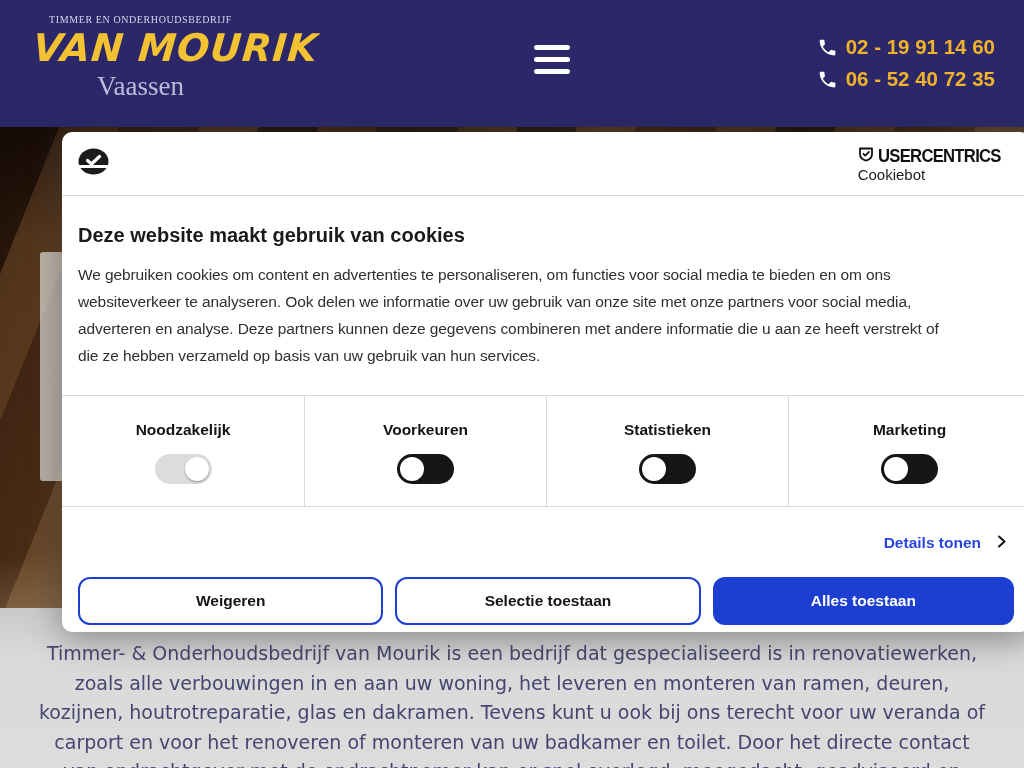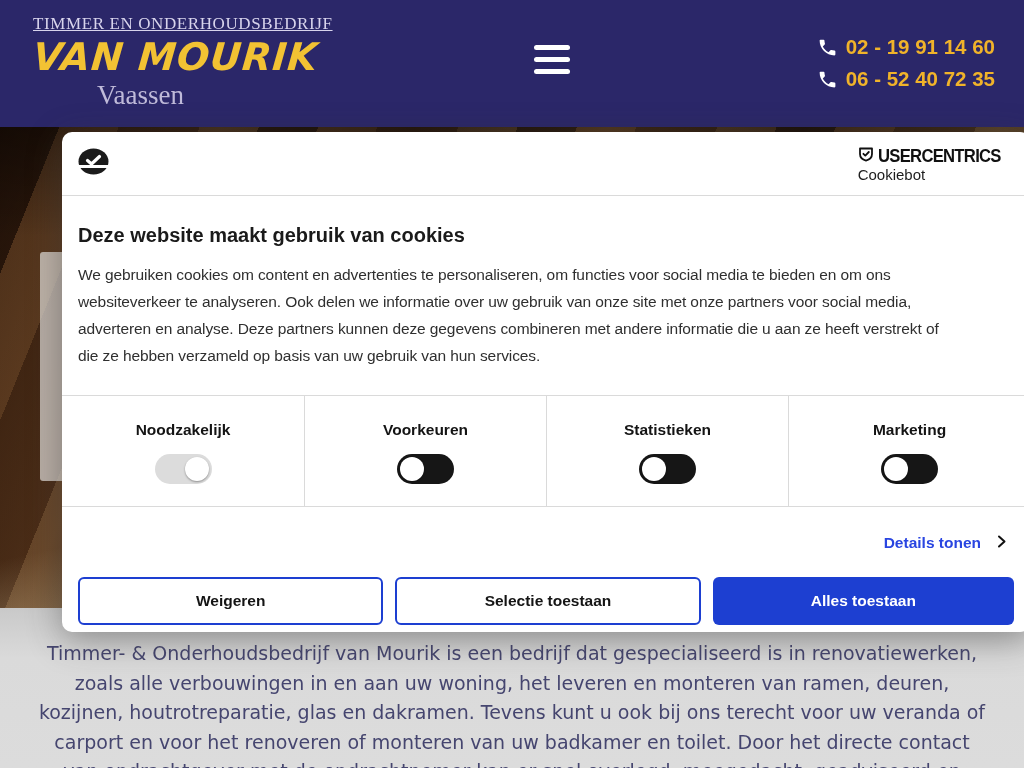--- a/index.html
+++ b/index.html
@@ -4,22 +4,22 @@
 <style>
   * { margin:0; padding:0; box-sizing:border-box; }
   html,body { width:1024px; height:768px; overflow:hidden; background:#d8d8d8;
               font-family:"Liberation Sans", sans-serif; }
   .page { position:relative; width:1024px; height:768px; overflow:hidden; }
 
   
   .site-header { position:absolute; top:0; left:0; width:100%; height:127px;
                  background:#2b2769; z-index:2; }
   .logo-block { position:absolute; left:33px; top:14px; width:215px; text-align:center; }
-  .logo-line1 { font-family:"Liberation Serif", serif; font-size:17px;
-                letter-spacing:0.6px; color:#d8d4ec; white-space:nowrap;text-decoration:underline; }
+  .logo-line1 { font-family:"Liberation Serif", serif; font-size:10px;
+                letter-spacing:0.6px; color:#d8d4ec; white-space:nowrap; }
   .logo-line2 { margin-top:3px; font-family:"DejaVu Sans", sans-serif;
                 font-weight:bold; font-style:italic; font-size:38px; line-height:1.1;
                 color:#f2c233; letter-spacing:1px; transform:skewX(-5deg);
                 white-space:nowrap; }
   .logo-line3 { margin-top:1px; font-family:"Liberation Serif", serif;
                 font-size:27px; color:#bfbad9; }
   .hamburger { position:absolute; left:534px; top:45px; width:36px;
                display:flex; flex-direction:column; gap:7px; cursor:pointer; }
   .hamburger .bar { height:5px; border-radius:3px; background:#ffffff; }
   .phones { position:absolute; right:29px; top:35px; display:flex;
@@ -79,21 +79,21 @@
                   box-shadow:0 1px 2px rgba(0,0,0,0.35); }
   .sw-gray { background:#dcdcdc; }
   .sw-gray .knob { right:3px; }
   .sw-dark { background:#161616; }
   .sw-dark .knob { left:3px; }
   .cb-details { display:flex; justify-content:flex-end; align-items:center; gap:14px;
                 padding:27px 22px 25px 16px; }
   .cb-details-link { color:#2945e1; font-weight:bold; font-size:15.5px;
                      cursor:pointer; text-decoration:none; }
   .cb-buttons { display:flex; gap:12px; padding:0 16px; }
-  .cb-btn { flex:1; height:48px; border-radius:6px; display:flex; align-items:center;
+  .cb-btn { flex:1; height:48px; border-radius:12px; display:flex; align-items:center;
             justify-content:center; font-weight:bold; font-size:15.5px; cursor:pointer;
             font-family:"Liberation Sans", sans-serif; }
   .btn-outline { background:#ffffff; border:2px solid #1d3fd1; color:#141414; }
   .btn-filled { background:#1d3fd1; border:none; color:#ffffff; }
 </style>
 </head>
 <body>
 
 <div class="page">
 

